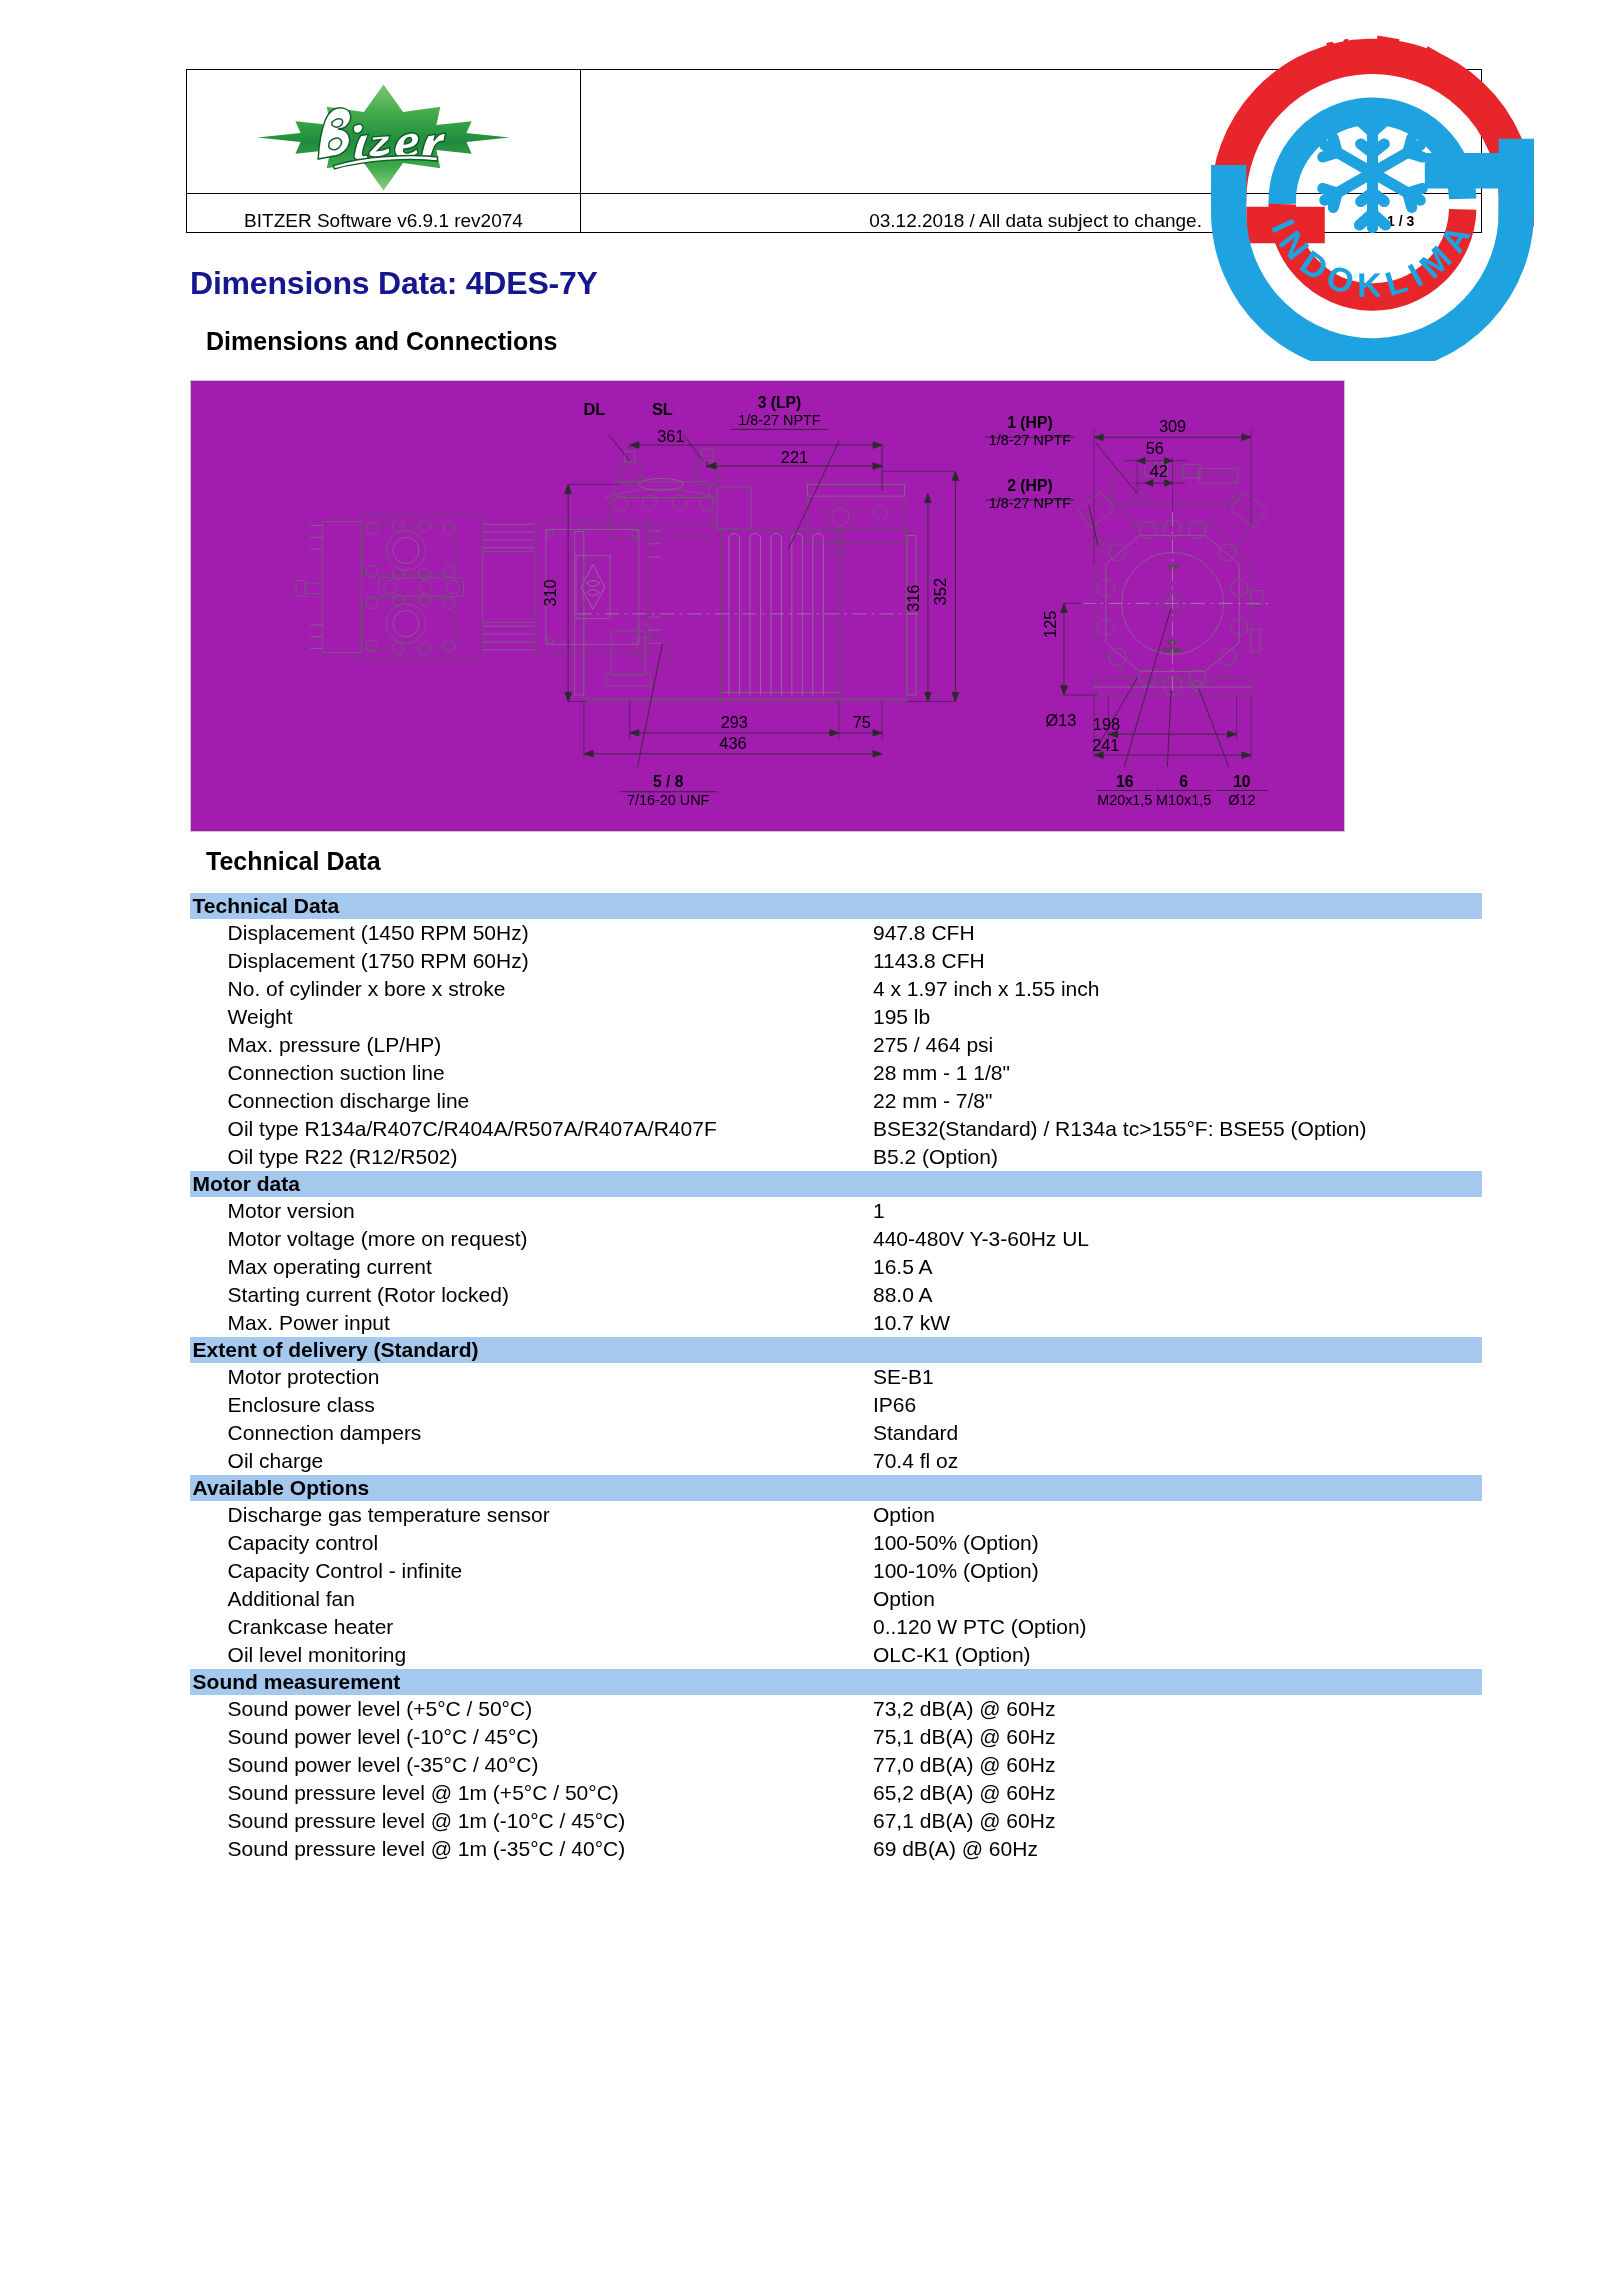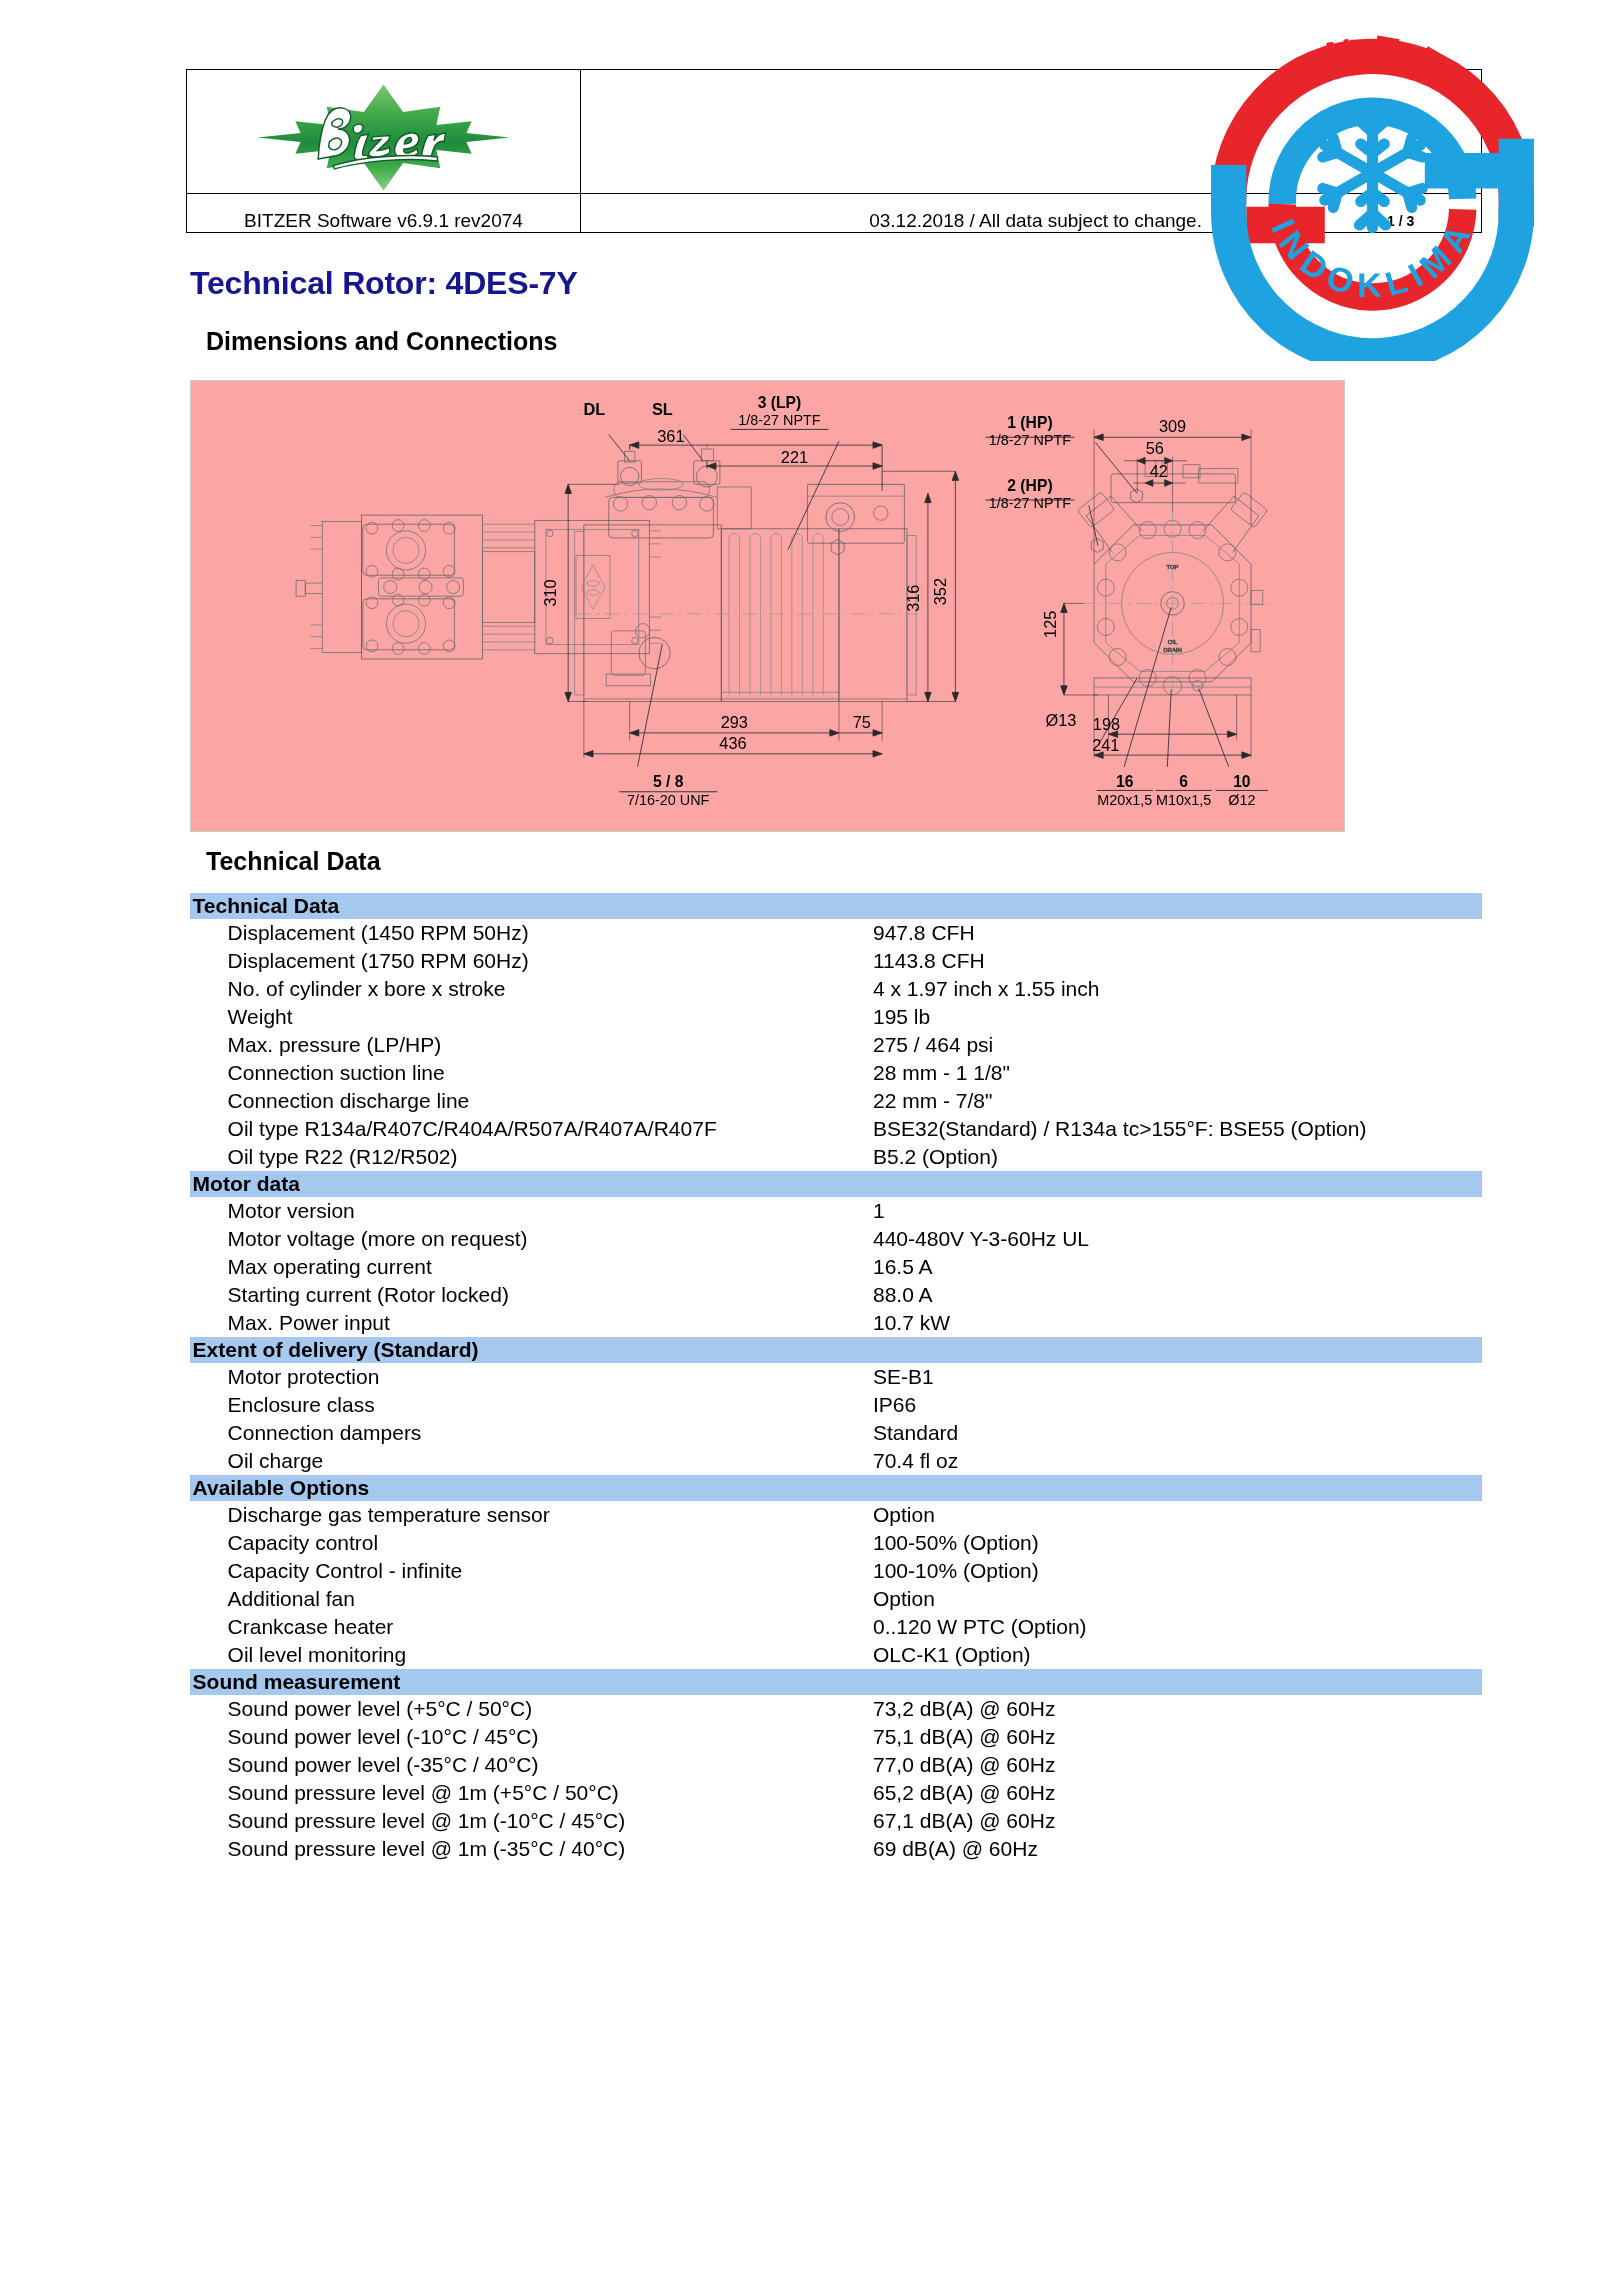--- a/index.html
+++ b/index.html
@@ -111,21 +111,21 @@
 
   
   .drawing-area {
     position: absolute;
     left: 190px;
     top: 380px;
     width: 1155px;
     height: 452px;
     border: 0.7px solid #c9c9c9;
     box-sizing: border-box;
-    background: #fca5a5;
+    background: #a21caf;
   }
   .drawing-area svg { display: block; }
 
   
   .spec-table {
     position: absolute;
     left: 190px;
     top: 893px;
     width: 1292px;
   }
@@ -262,21 +262,21 @@
       <text font-family="Liberation Sans, sans-serif" font-size="58" font-weight="bold" fill="#e8252b">
         <textPath href="#arcTop" startOffset="50%" text-anchor="middle" letter-spacing="26">SENTRA</textPath>
       </text>
 
       <text font-family="Liberation Sans, sans-serif" font-size="52" font-weight="bold" fill="#1ea2e0">
         <textPath href="#arcBottom" startOffset="50%" text-anchor="middle" letter-spacing="12">INDOKLIMA</textPath>
       </text>
     </svg>
   </div>
 
-  <div class="doc-title">Technical Rotor: 4DES-7Y</div>
+  <div class="doc-title">Dimensions Data: 4DES-7Y</div>
 
   <div class="section-title dims">Dimensions and Connections</div>
 
   <div class="drawing-area">
     <svg width="1154" height="450" viewBox="0 0 1763 688">
       <g stroke="#4a4a4a" fill="none" stroke-width="1.1">
 
         <g transform="translate(200,205)">
 
           <rect x="0" y="10" width="60" height="200" stroke="#6a6a6a"></rect>

